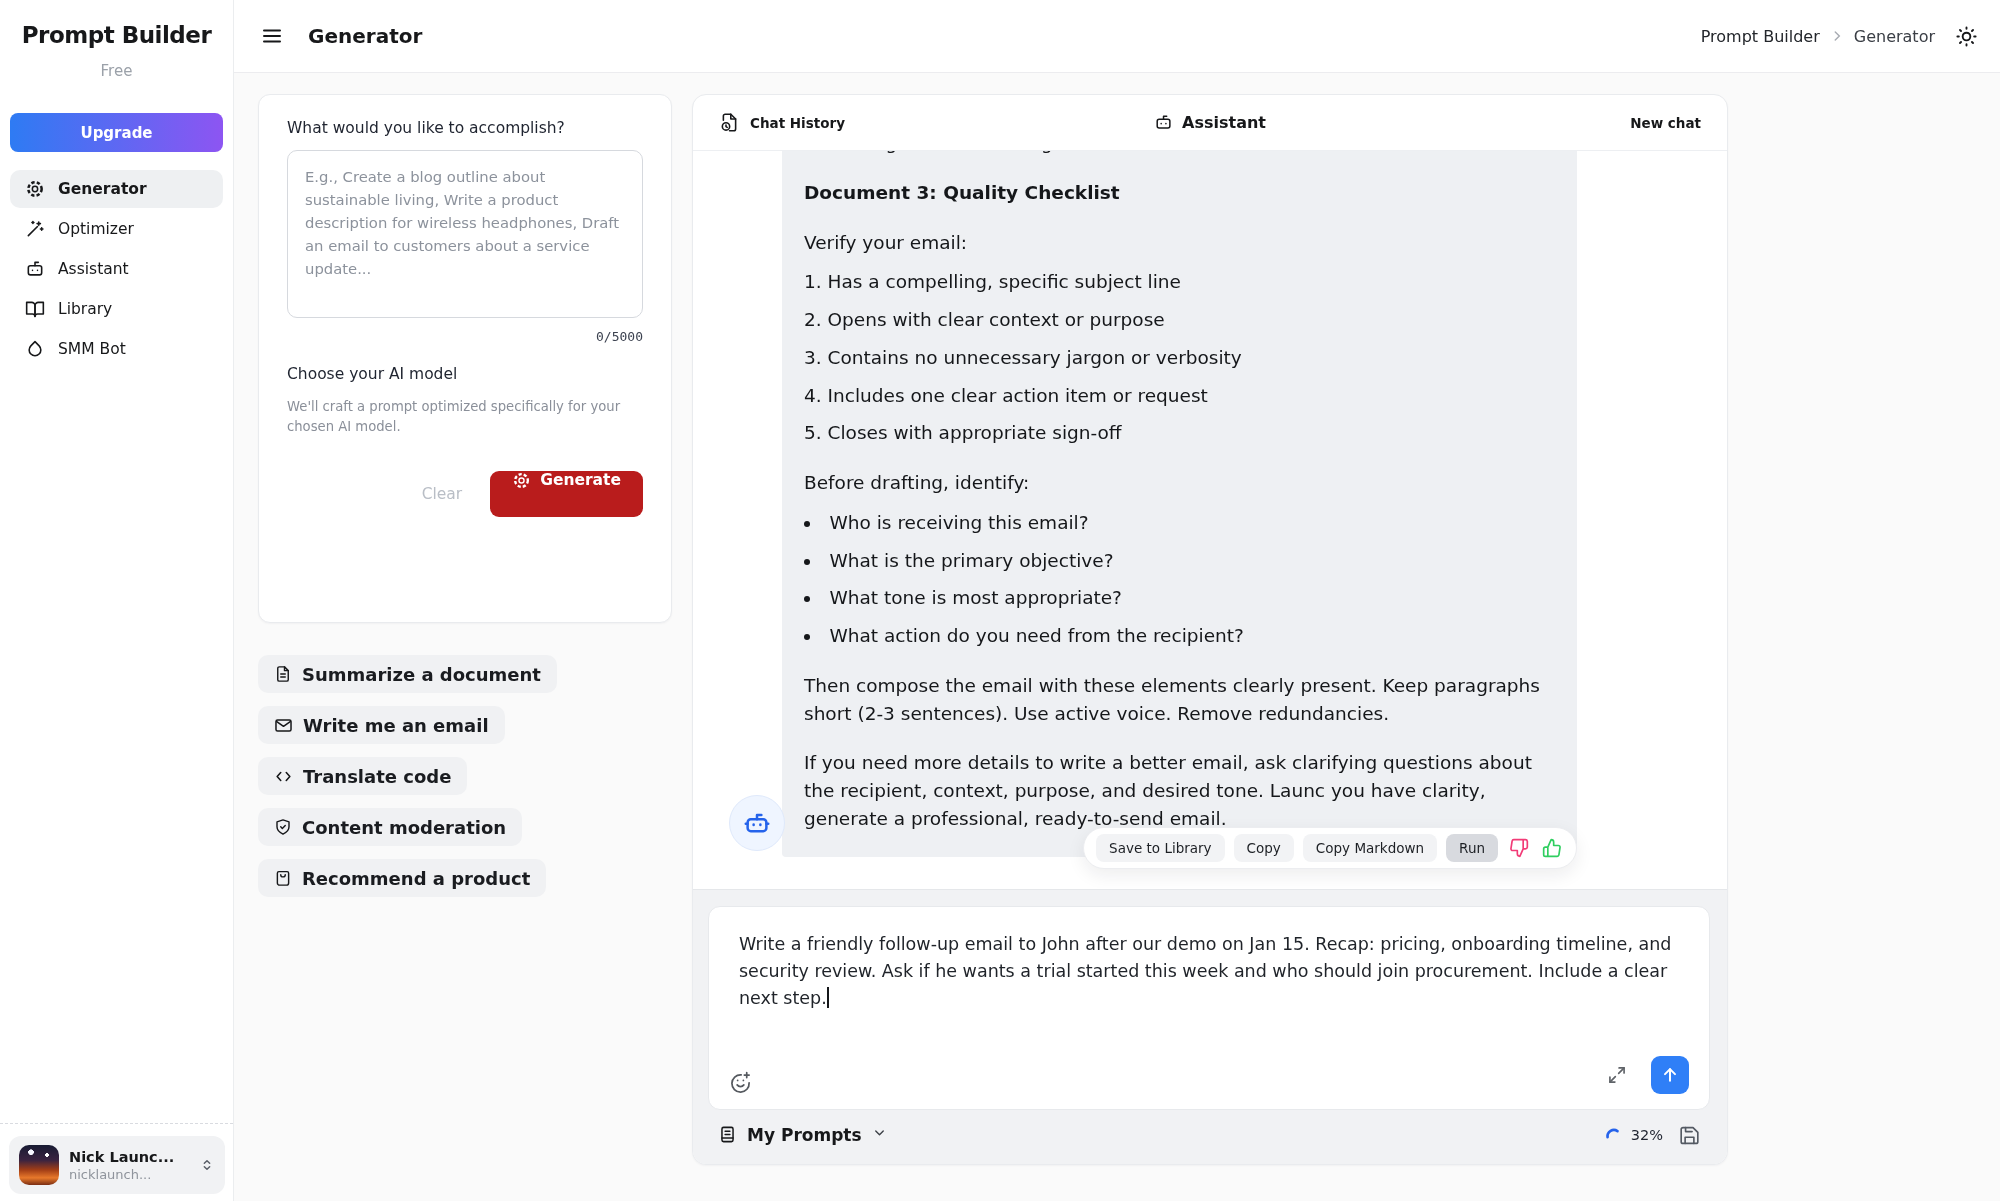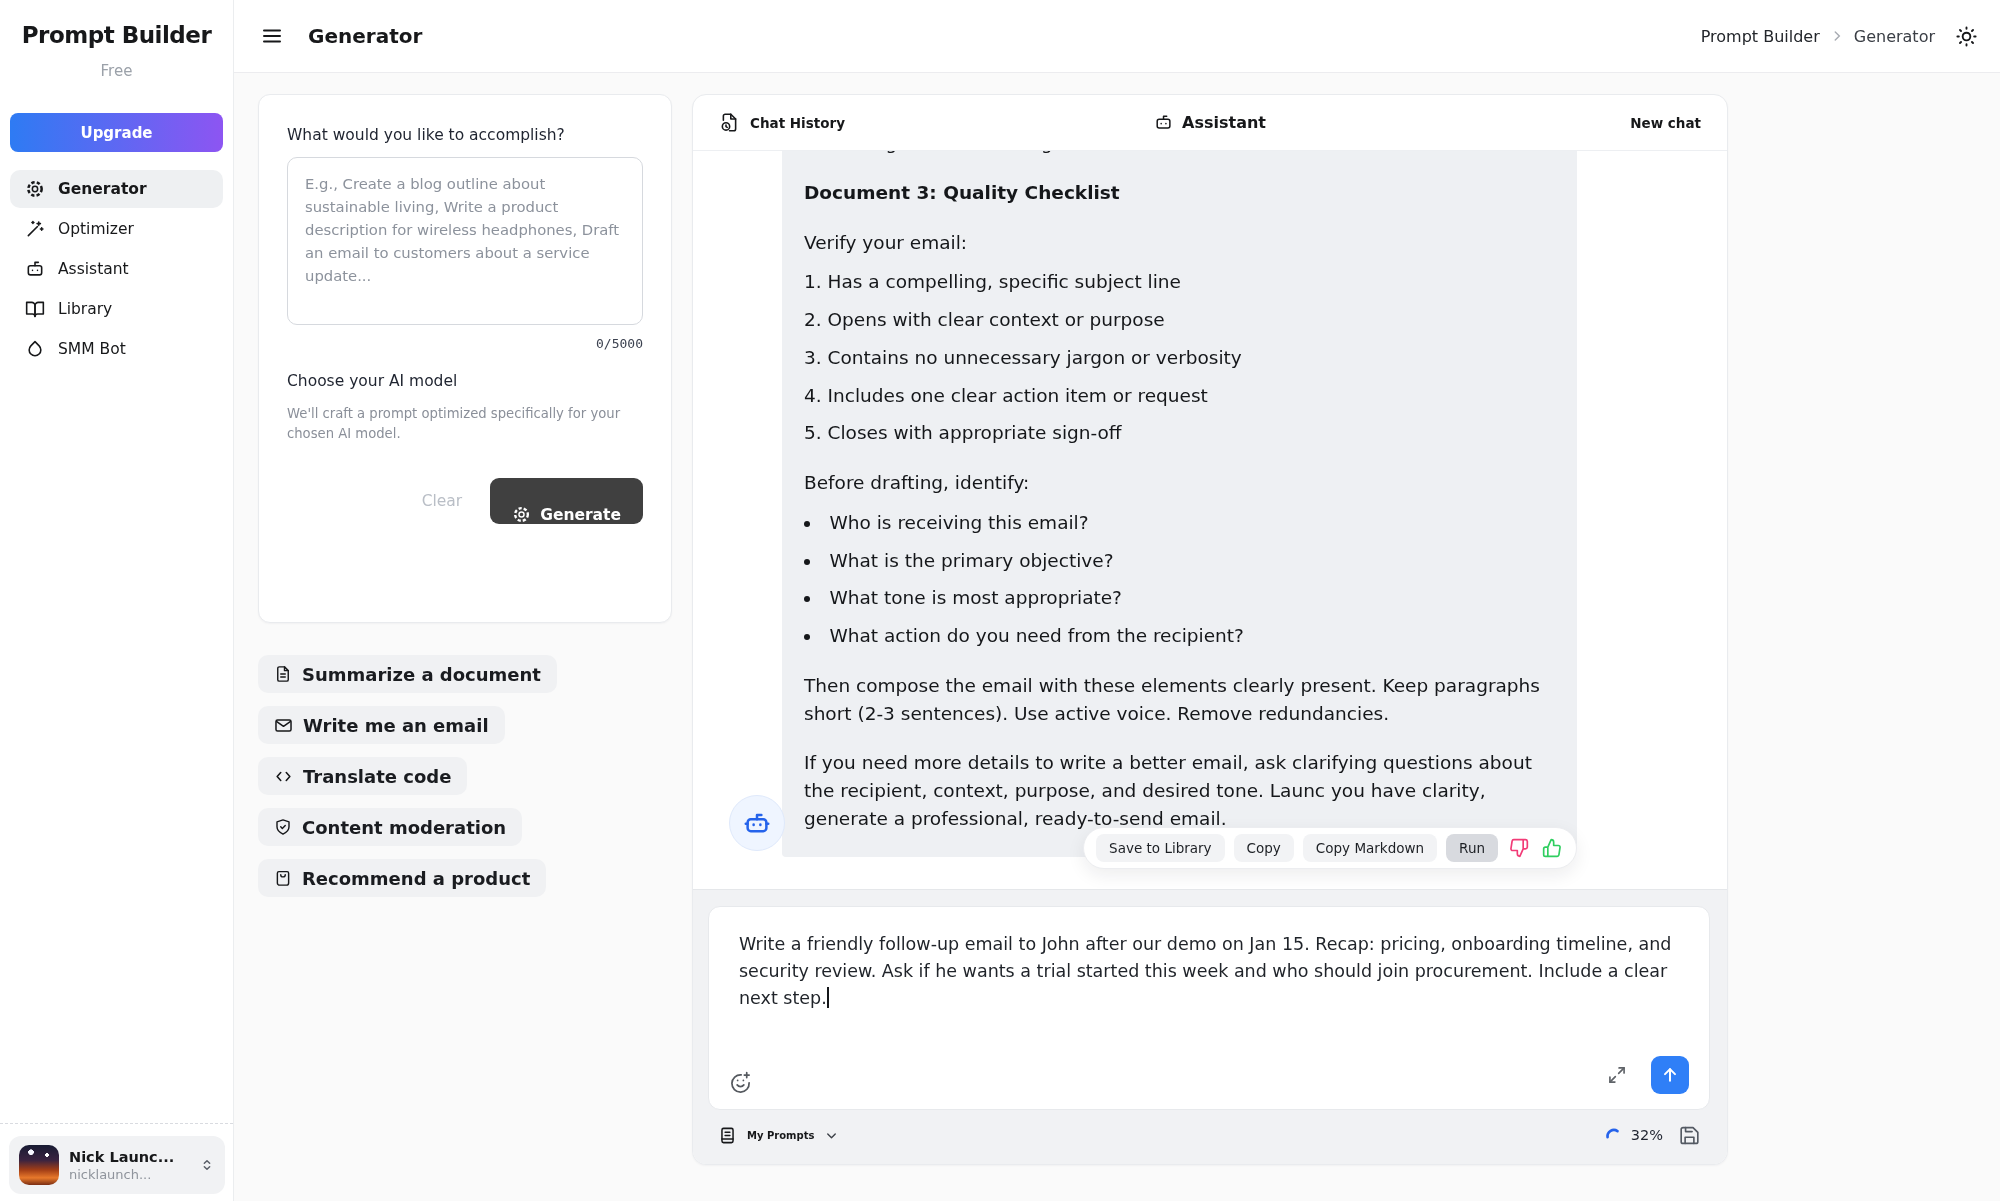--- a/index.html
+++ b/index.html
@@ -44,38 +44,38 @@
   .page-title { margin-left:24px; font-size:20px; font-weight:600; }
   .header-right { margin-left:auto; margin-right:22px; display:flex; align-items:center; gap:14px; }
   .breadcrumb { display:flex; align-items:center; gap:10px; font-size:16px; color:#23262b; }
   .crumb { cursor:pointer; }
   .crumb.current { color:#3a3e45; }
   .theme-toggle { cursor:pointer; margin-left:6px; }
 
   
   .gen-card { position:absolute; left:258px; top:94px; width:414px; height:529px;
     background:#fff; border:1px solid #e9ebee; border-radius:12px;
-    box-shadow:0 1px 2px rgba(20,20,40,.04); padding:31px 28px 0; }
+    box-shadow:0 1px 2px rgba(20,20,40,.04); padding:24px 28px 0; }
   .field-label { font-size:15.5px; font-weight:500; color:#1f2430; }
   .prompt-box { margin-top:13px; width:100%; height:168px; resize:none;
     border:1px solid #d6d9de; border-radius:10px; padding:15px 17px;
     font-family:inherit; font-size:14.8px; line-height:1.55; color:#30343b; }
   .prompt-box::placeholder { color:#8c929c; }
   .char-counter { text-align:right; font-family:"DejaVu Sans Mono","Liberation Mono",monospace;
     font-size:13px; color:#3c4250; margin-top:7px; }
   .model-label { margin-top:21px; }
   .model-select { margin-top:13px; height:46px; border:1px solid #d6d9de; border-radius:10px;
     display:flex; align-items:center; padding:0 16px; font-size:15.5px; font-weight:500; cursor:pointer; }
   .model-caret { margin-left:auto; width:0; height:0; border-left:6px solid transparent;
     border-right:6px solid transparent; border-top:7px solid #2c2f35; }
   .model-help { margin-top:14px; font-size:13.2px; line-height:1.5; color:#8a8f99; }
   .form-actions { margin-top:34px; display:flex; justify-content:flex-end; align-items:center; gap:10px; }
   .clear-btn { background:none; border:none; color:#b9bec6; font-size:15.5px; font-weight:500;
     padding:10px 18px; cursor:pointer; font-family:inherit; }
-  .generate-btn { display:flex; align-items:flex-end; gap:9px; background:#404040; color:#fff;
+  .generate-btn { display:flex; align-items:flex-start; gap:9px; background:#b91c1c; color:#fff;
     border:none; border-radius:9px; height:46px; padding:0 22px; font-size:15.5px; font-weight:700;
     cursor:pointer; font-family:inherit; }
 
   
   .quick-actions { position:absolute; left:258px; top:655px; width:430px;
     display:flex; flex-wrap:wrap; gap:13px 13px; }
   .qa-btn { display:flex; align-items:center; gap:10px; background:#f0f1f3; border:none;
     border-radius:10px; height:38px; padding:0 16px; font-size:18px; font-weight:600;
     color:#1a1c20; cursor:pointer; font-family:inherit; }
 
@@ -122,21 +122,21 @@
   .input-box { position:absolute; left:15px; right:17px; top:16px; height:204px;
     background:#fff; border:1px solid #e7e9ec; border-radius:12px; padding:24px 30px; cursor:text; }
   .input-text { font-size:17.5px; line-height:1.55; color:#1f2329; max-width:1190px; }
   .caret { display:inline-block; width:2px; height:21px; background:#15171a; vertical-align:-4px; }
   .emoji-btn { position:absolute; left:20px; bottom:15px; background:none; border:none; cursor:pointer; }
   .expand-btn { position:absolute; right:82px; bottom:24px; background:none; border:none; cursor:pointer; }
   .send-btn { position:absolute; right:20px; bottom:15px; width:38px; height:38px; background:#2f7ff7;
     border:none; border-radius:9px; display:flex; align-items:center; justify-content:center; cursor:pointer; }
   .composer-footer { position:absolute; left:15px; right:17px; bottom:6px; height:46px;
     display:flex; align-items:center; padding:0 10px; }
-  .my-prompts { display:flex; align-items:center; gap:10px; font-size:10px; font-weight:600; cursor:pointer; }
+  .my-prompts { display:flex; align-items:flex-start; gap:10px; font-size:17px; font-weight:600; cursor:pointer; }
   .footer-right { margin-left:auto; display:flex; align-items:center; gap:16px; }
   .usage { display:flex; align-items:center; gap:8px; font-size:14.5px; color:#1f2430; }
   .save-session-btn { background:none; border:none; cursor:pointer; }
 </style>
 </head>
 <body>
 
 <div class="sidebar">
   <div class="brand">Prompt Builder</div>
   <div class="plan">Free</div>

